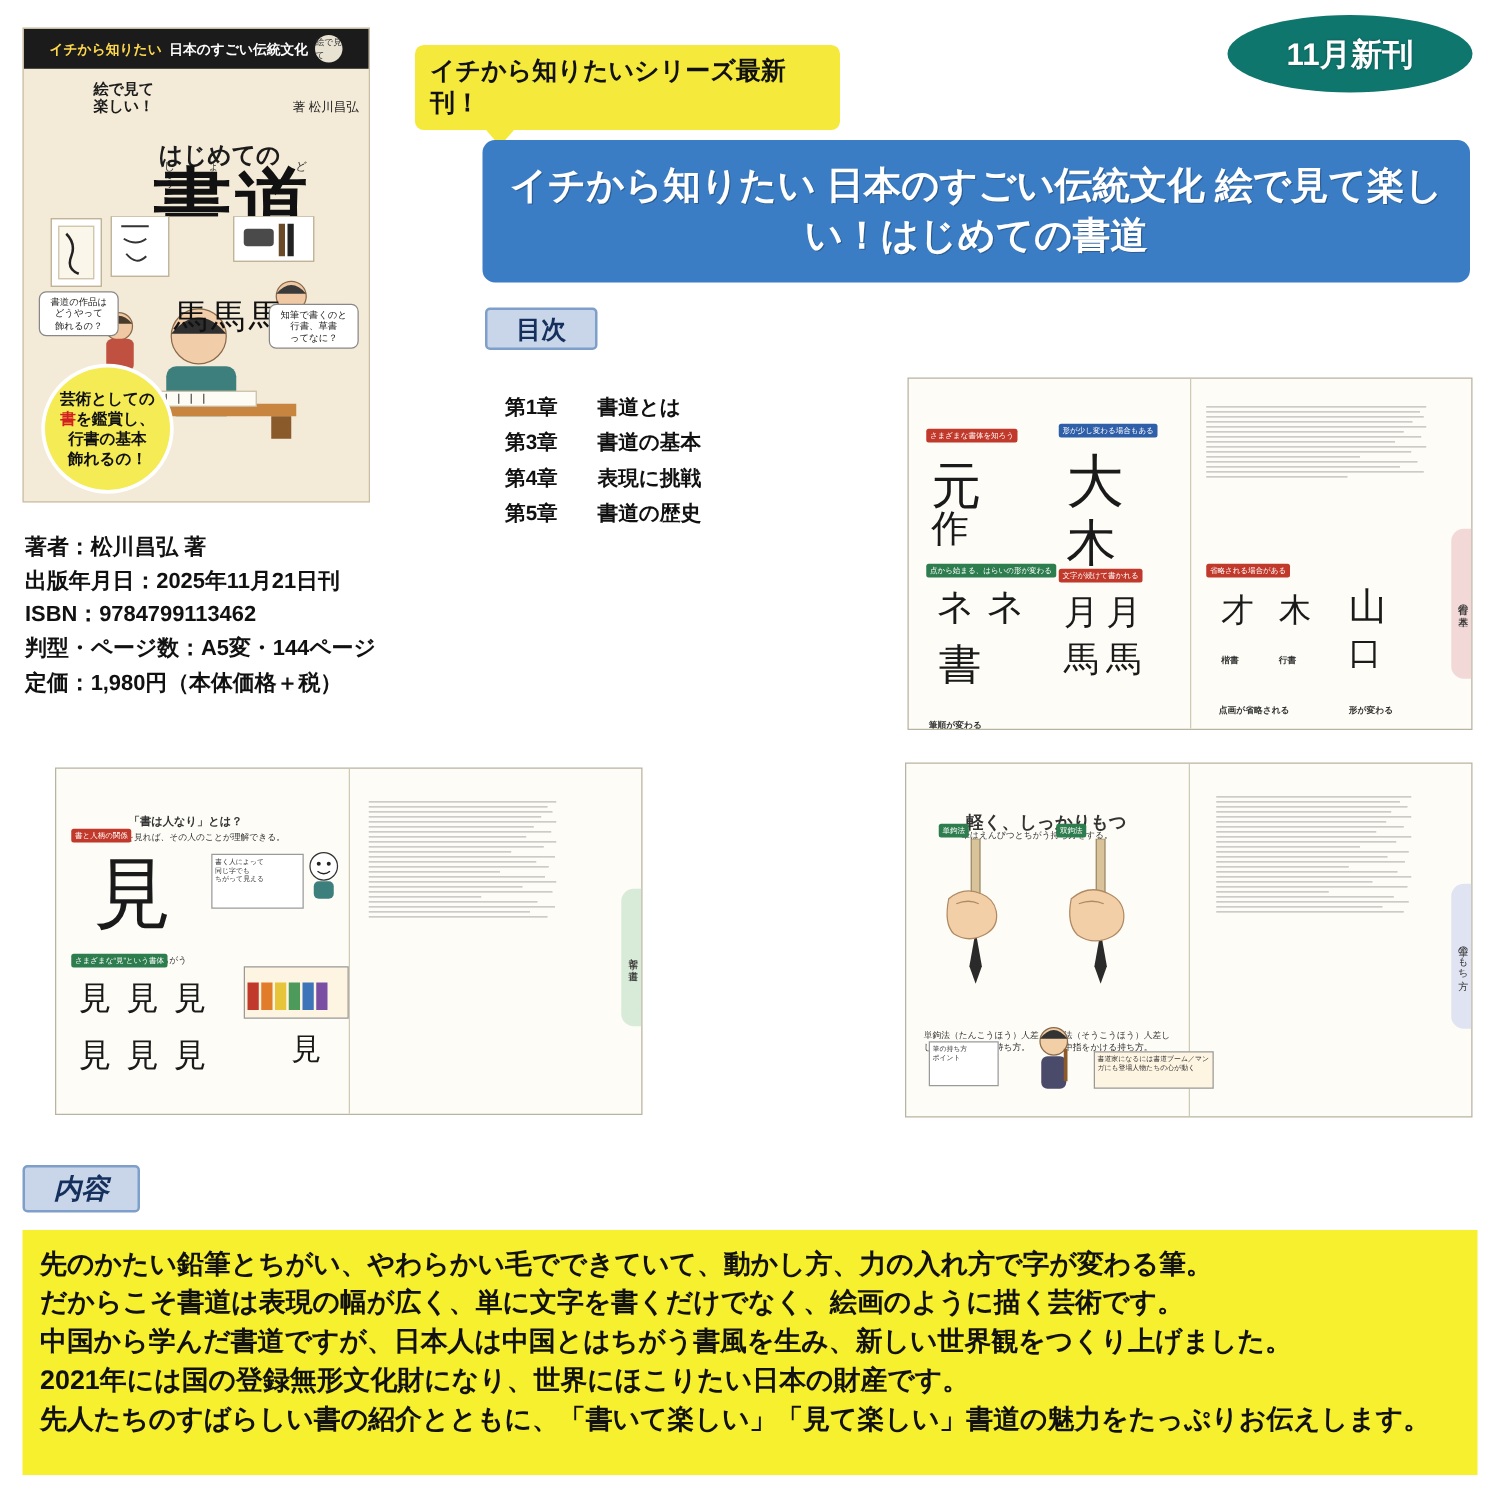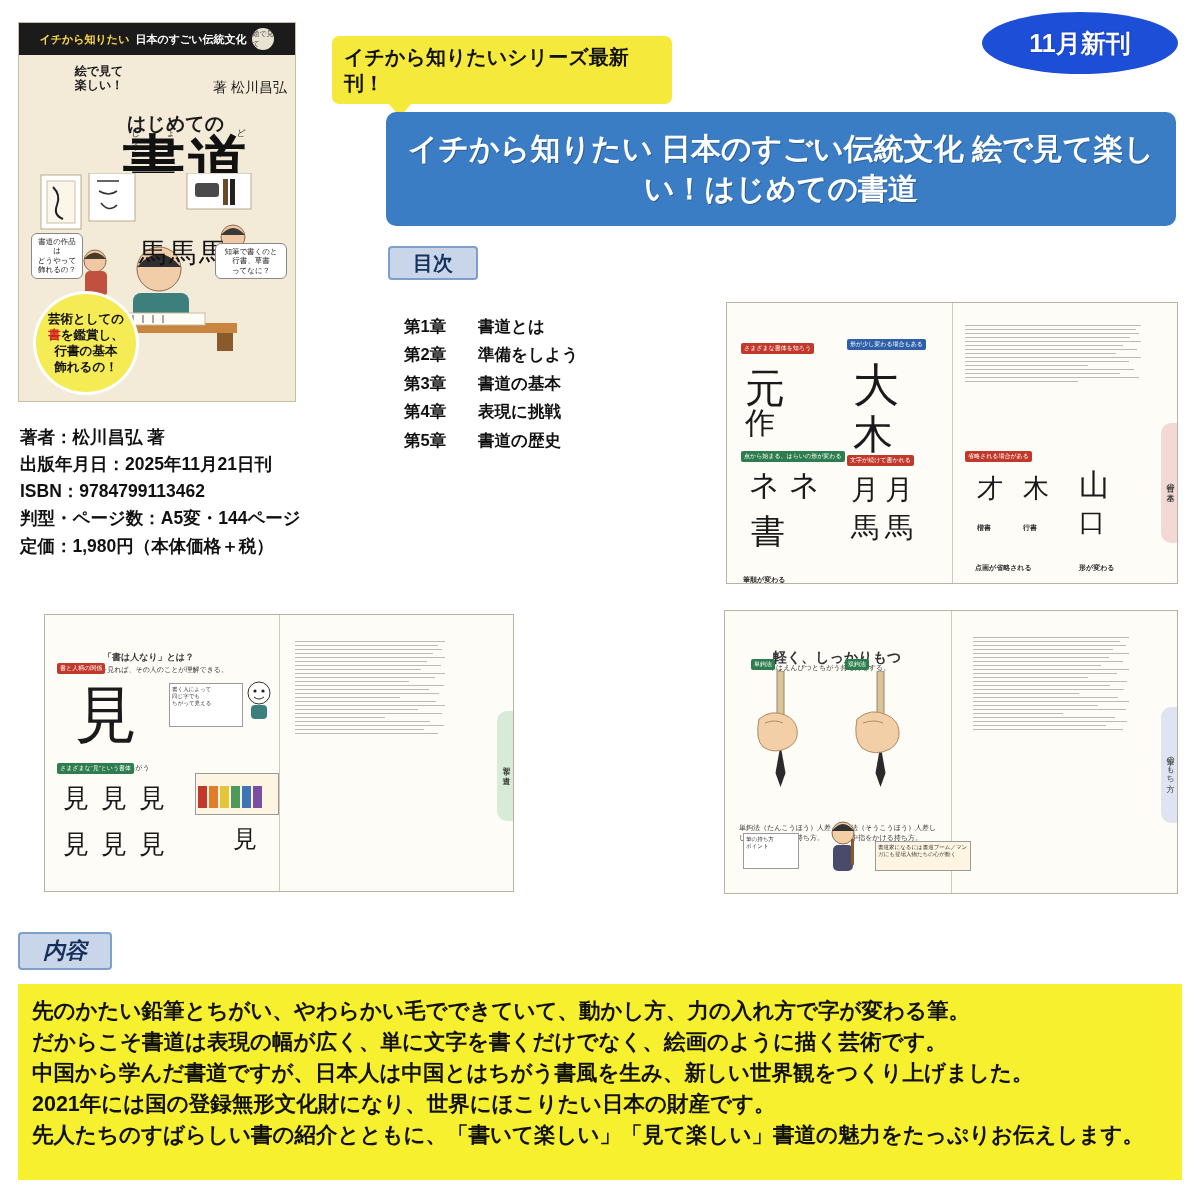--- a/index.html
+++ b/index.html
@@ -26,21 +26,21 @@
   .cover-top .ct-b { color: #ffffff; font-size: 11px; font-weight: bold; }
   .cover-top .ct-c {
     width: 22px; height: 22px; border-radius: 50%; background: #e8e2d2;
     font-size: 7px; color: #333; display:flex; align-items:center; justify-content:center;
   }
   .cover-sub {
     position: absolute; left: 38px; top: 42px; font-size: 12px; color: #1b1b1b;
     font-weight: bold; line-height: 1.15; text-align: center; width: 84px;
   }
   .cover-author {
-    position: absolute; right: 8px; top: 56px; font-size: 14px; color: #1b1b1b;
+    position: absolute; right: 8px; top: 56px; font-size: 10px; color: #1b1b1b;
   }
   .cover-hajime {
     position: absolute; left: 108px; top: 88px; font-size: 19px; font-weight: bold; color: #1b1b1b;
   }
   .cover-title {
     position: absolute; left: 104px; top: 110px; font-size: 62px; font-weight: bold;
     color: #111; letter-spacing: 2px; line-height: 1;
   }
   .cover-ruby {
     position: absolute; left: 112px; top: 104px; font-size: 9px; color: #333; letter-spacing: 26px;
@@ -78,21 +78,21 @@
   }
   .callout-new:after {
     content: ""; position: absolute; left: 56px; bottom: -13px;
     border-left: 12px solid transparent; border-right: 12px solid transparent;
     border-top: 14px solid #f5ea3c;
   }
 
   
   .oval-new {
     position: absolute; left: 982px; top: 12px; width: 196px; height: 62px;
-    background: #1d4ed8; border-radius: 50%;
+    background: #0f766e; border-radius: 50%;
     display: flex; align-items: center; justify-content: center;
     color: #fff; font-size: 25px; font-weight: bold;
     text-shadow: 0 0 2px rgba(0,0,0,.35);
   }
 
   
   .title-bar {
     position: absolute; left: 386px; top: 112px; width: 790px; height: 114px;
     background: #3b7dc4; border-radius: 10px;
     display: flex; align-items: center; justify-content: center;
@@ -219,21 +219,21 @@
           <line x1="106" y1="142" x2="106" y2="150"></line>
         <line x1="116" y1="142" x2="116" y2="150"></line>
           <line x1="126" y1="142" x2="126" y2="150"></line>
       </g>
       <rect x="44" y="160" width="16" height="18" fill="#8a5a2a"></rect>
       <rect x="180" y="160" width="16" height="18" fill="#8a5a2a"></rect>
     </svg>
 
     <div class="cover-kanji-row">馬馬馬</div>
 
-    <div class="cover-bubble" style="left:12px; top:210px; width:52px;">書道の作品は<br>どうやって<br>飾れるの？</div>
+    <div class="cover-bubble" style="left:12px; top:210px; width:64px;">書道の作品は<br>どうやって<br>飾れるの？</div>
     <div class="cover-bubble" style="left:196px; top:220px; width:72px;">知筆で書くのと<br>行書、草書<br>ってなに？</div>
 
     <div class="cover-badge">
       <span>芸術としての</span>
       <span><span class="hl">書</span><span>を鑑賞し、</span></span>
       <span>行書の基本</span>
       <span>飾れるの！</span>
     </div>
   </div>
 
@@ -254,24 +254,20 @@
   </div>
 
   <div class="tab" id="tab-toc">
     <span>目次</span>
   </div>
 
   <div class="toc">
     <div class="toc-row">
       <span class="toc-ch">第1章</span>
       <span>書道とは</span>
-    </div>
-    <div class="toc-row">
-      <span class="toc-ch">第2章</span>
-      <span>準備をしよう</span>
     </div>
     <div class="toc-row">
       <span class="toc-ch">第3章</span>
       <span>書道の基本</span>
     </div>
     <div class="toc-row">
       <span class="toc-ch">第4章</span>
       <span>表現に挑戦</span>
     </div>
     <div class="toc-row">

